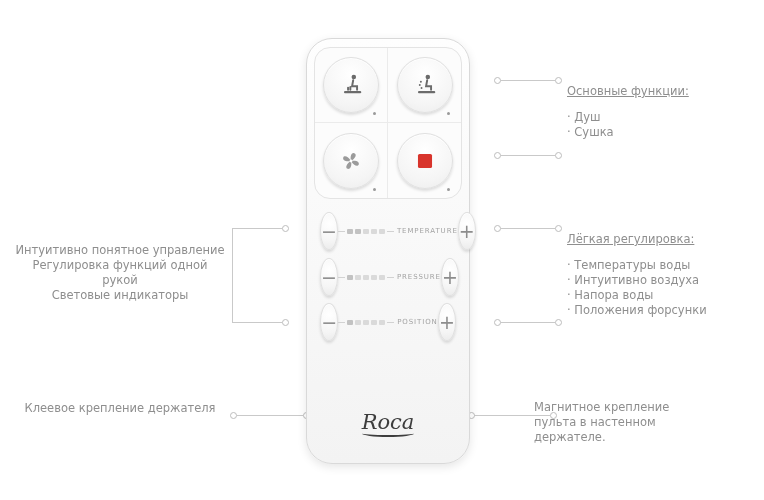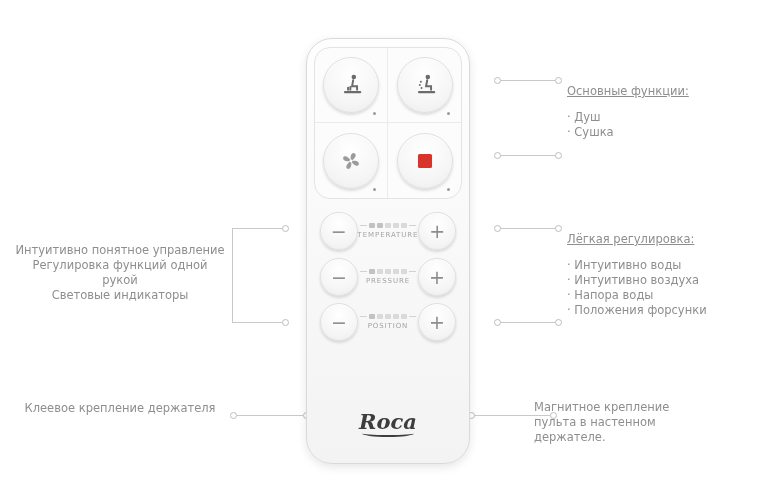--- a/index.html
+++ b/index.html
@@ -32,29 +32,29 @@
   .round-btn{display:flex;align-items:center;justify-content:center;border-radius:50%;
              background:radial-gradient(circle at 50% 30%,#ffffff 0%,#f5f5f5 65%,#ebebeb 100%);
              border:1px solid #e0e0e0;cursor:pointer;
              box-shadow:0 2px 3px rgba(0,0,0,.13), inset 0 1px 0 rgba(255,255,255,.9);}
   .big{width:54px;height:54px;}
   .small{width:36px;height:36px;color:#8d8d8d;font-size:19px;line-height:1;}
   .led{position:absolute;right:11px;bottom:7px;width:3px;height:3px;border-radius:50%;background:#9a9a9a;}
 
   .slider-row{position:absolute;left:13px;right:13px;height:36px;
               display:flex;align-items:center;justify-content:space-between;}
-  .slider-mid{display:flex;flex-direction:column;align-items:center;gap:3px;}
+  .slider-mid{display:flex;flex-direction:row;align-items:center;gap:3px;}
   .gauge{display:flex;align-items:center;gap:2px;}
   .gauge .tail{width:7px;height:1px;background:#d2d2d2;}
   .seg{width:6px;height:5px;border-radius:1px;background:#dadada;}
   .seg.on{background:#c2c2c2;}
   .slider-label{font-size:7px;letter-spacing:.9px;color:#a3a3a3;white-space:nowrap;}
 
   .logo{position:absolute;left:0;right:0;bottom:26px;text-align:center;}
-  .logo-text{font-family:"DejaVu Serif",serif;font-style:italic;font-weight:bold;
+  .logo-text{font-family:"DejaVu Serif",serif;font-style:italic;font-weight:normal;
              font-size:21px;color:#3d3d3d;line-height:22px;}
   .logo-underline{width:52px;height:5px;margin:-3px auto 0;
                   border-bottom:2px solid #3d3d3d;border-radius:0 0 100% 100%;}
 </style>
 </head>
 <body>
 
 <div class="stage">
 
   <div class="h-line" style="left:501px;top:80px;width:54px;"></div>
@@ -83,21 +83,21 @@
   <div class="dot" style="left:303px;top:412px;"></div>
 
   <div class="note" style="left:567px;top:84px;">
     <div class="t">Основные функции:</div>
     <div>· Душ</div>
     <div>· Сушка</div>
   </div>
 
   <div class="note" style="left:567px;top:232px;">
     <div class="t">Лёгкая регулировка:</div>
-    <div>· Интуитивно воды</div>
+    <div>· Температуры воды</div>
     <div>· Интуитивно воздуха</div>
     <div>· Напора воды</div>
     <div>· Положения форсунки</div>
   </div>
 
   <div class="note" style="left:534px;top:400px;">
     <div>Магнитное крепление</div>
     <div>пульта в настенном</div>
     <div>держателе.</div>
   </div>

